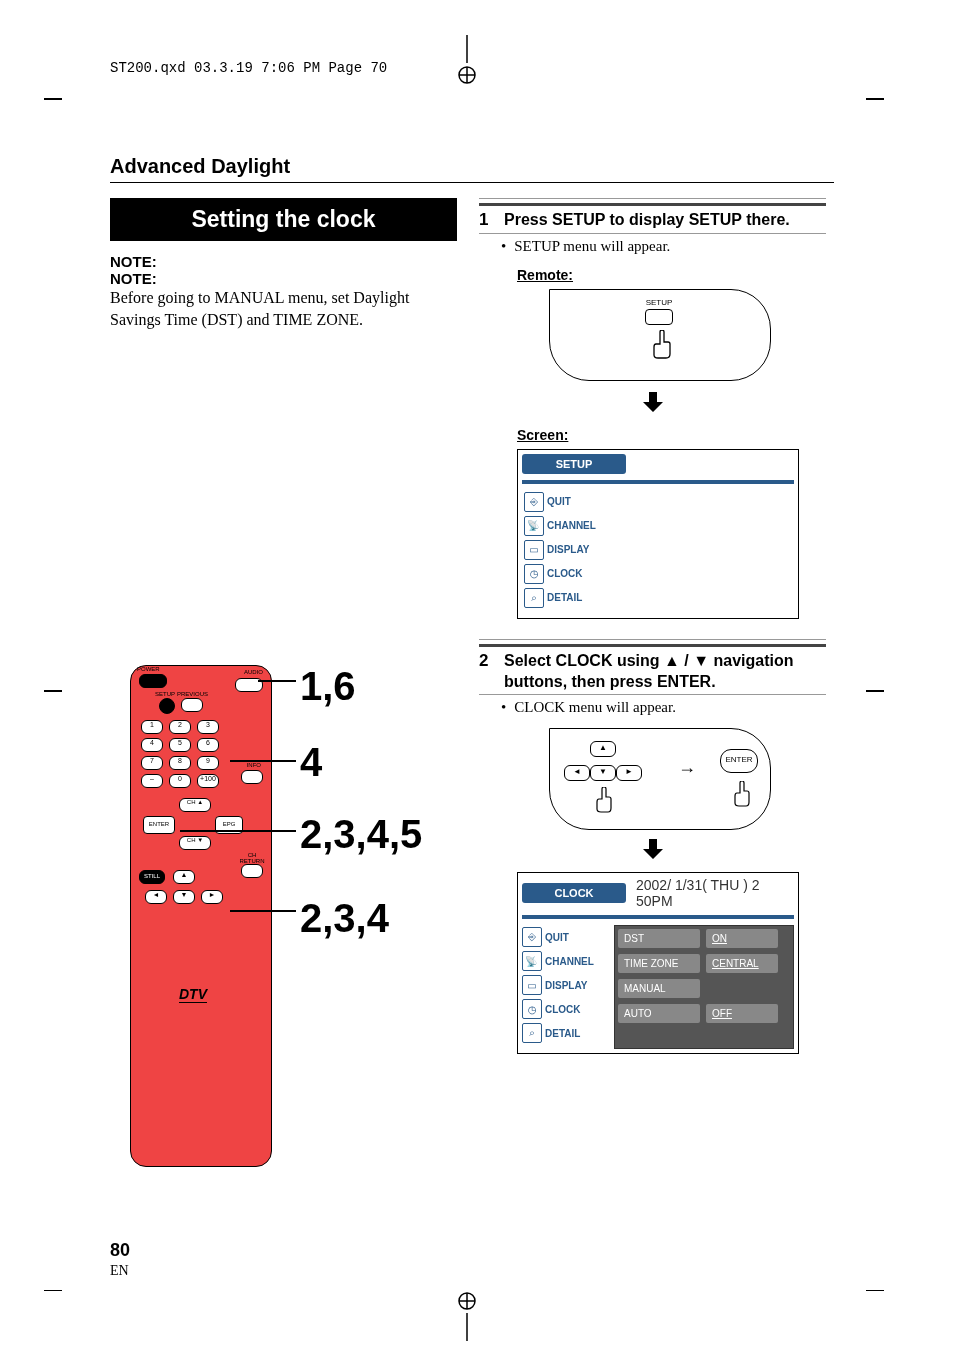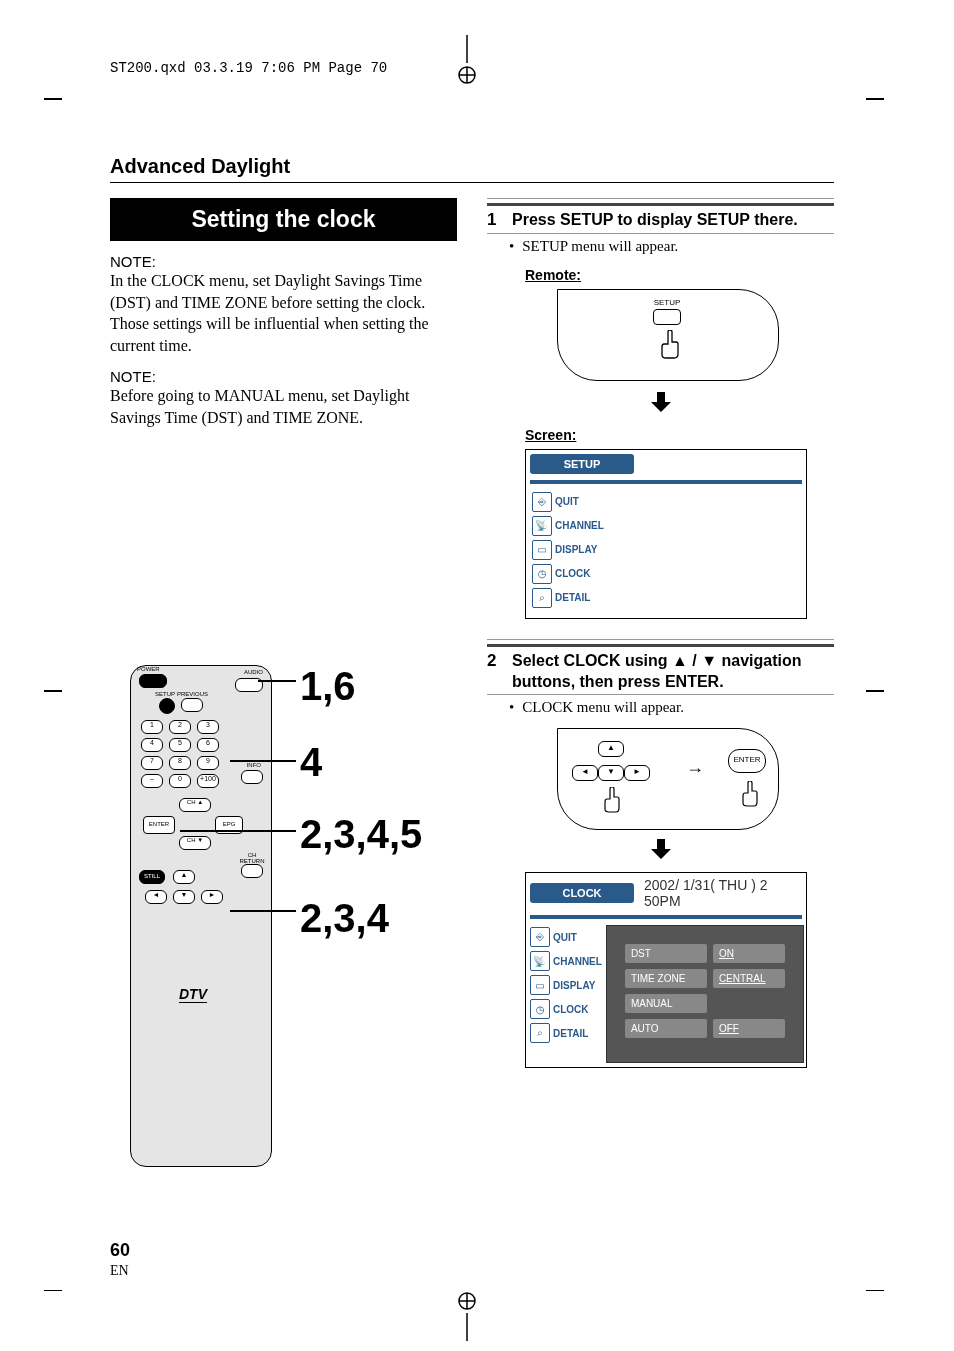--- a/index.html
+++ b/index.html
@@ -56,42 +56,42 @@
       width: 724px;
       height: 1px;
       background: #000;
     }
     .content {
       position: absolute;
       left: 110px;
       top: 198px;
       width: 724px;
       display: flex;
-      gap: 30px;
+      gap: 22px;
     }
     .col {
       width: 347px;
     }
     .black-banner {
       background: #000;
       color: #fff;
       text-align: center;
       font-size: 23px;
       font-weight: bold;
       padding: 8px 0;
       margin-bottom: 12px;
     }
     .body-text {
       font-family: "Times New Roman", Times, serif;
       font-size: 16px;
       line-height: 1.35;
       margin-bottom: 12px;
     }
     .note-label {
-      font-weight: normal;
+      font-weight: bold;
       font-size: 15px;
     }
     .step-header {
       border-top: 1px solid #999;
       border-bottom: 1px solid #999;
       padding: 4px 0 2px 0;
       margin-bottom: 4px;
     }
     .step-header::before {
       content: "";
@@ -216,21 +216,21 @@
     .clock-screen {
       display: flex;
     }
     .clock-left {
       width: 88px;
       padding: 6px 4px;
     }
     .clock-right {
       flex: 1;
       background: #555;
-      padding: 18px;
+      padding: 3px;
       border: 1px solid #333;
       margin: 4px 4px 4px 0;
     }
     .clock-row {
       display: flex;
       margin-bottom: 6px;
     }
     .clock-cell {
       background: #888;
       color: #fff;
@@ -251,21 +251,21 @@
       color: #333;
     }
     .remote-diagram {
       position: absolute;
       left: 130px;
       top: 665px;
       width: 140px;
       height: 500px;
       border: 1.5px solid #000;
       border-radius: 16px;
-      background: #e5e5e5;
+      background: #ef4444;
     }
     .callout {
       position: absolute;
       font-size: 40px;
       font-weight: bold;
     }
     .callout-line {
       position: absolute;
       background: #000;
       height: 1.5px;
@@ -371,21 +371,20 @@
   </div>
 
   <div class="section-title">Advanced Daylight</div>
   <div class="title-underline"></div>
 
   <div class="content">
 
     <div class="col">
       <div class="black-banner">Setting the clock</div>
       <div class="note-label">NOTE:</div>
-      <div class="body-text">In the CLOCK menu, set Daylight Savings Time (DST) and TIME ZONE before setting the clock. Those settings will be influential when setting the current time.</div>
       <div class="note-label">NOTE:</div>
       <div class="body-text">Before going to MANUAL menu, set Daylight Savings Time (DST) and TIME ZONE.</div>
     </div>
 
     <div class="col">
 
       <div class="step-header">
         <div class="step-row">
           <div class="step-num">1</div>
           <div class="step-text">Press SETUP to display SETUP there.</div>
@@ -579,16 +578,16 @@
 
   <div class="callout" style="left:300px; top:740px;">4</div>
   <div class="callout-line" style="left:230px; top:760px; width:66px;"></div>
 
   <div class="callout" style="left:300px; top:812px;">2,3,4,5</div>
   <div class="callout-line" style="left:180px; top:830px; width:116px;"></div>
 
   <div class="callout" style="left:300px; top:896px;">2,3,4</div>
   <div class="callout-line" style="left:230px; top:910px; width:66px;"></div>
 
-  <div class="page-number">60</div>
+  <div class="page-number">80</div>
   <div class="page-en">EN</div>
 
 </div>
 
 </body></html>

